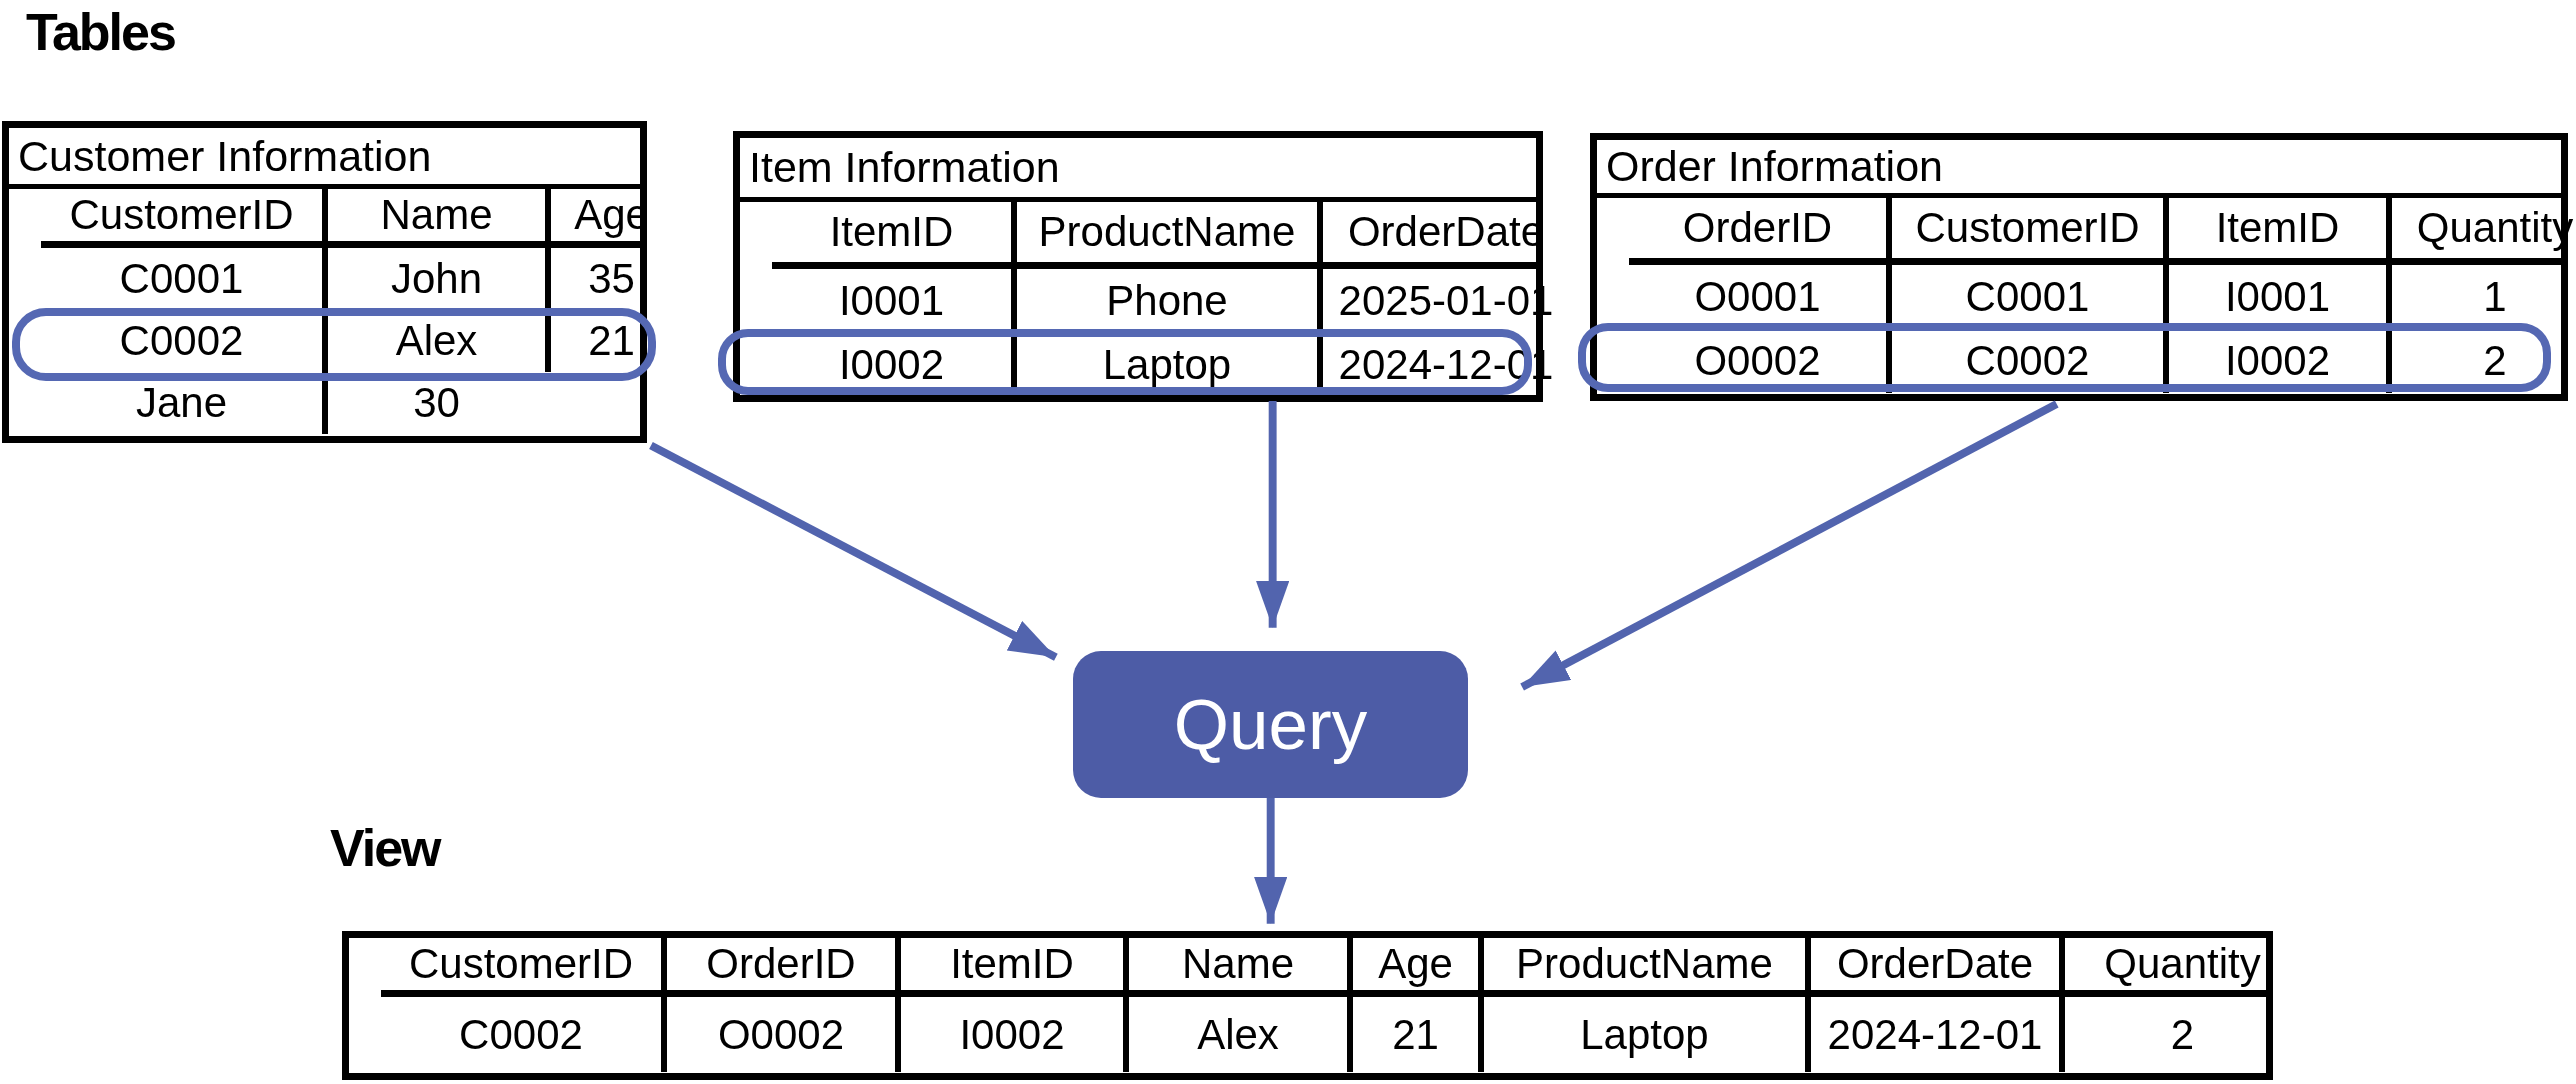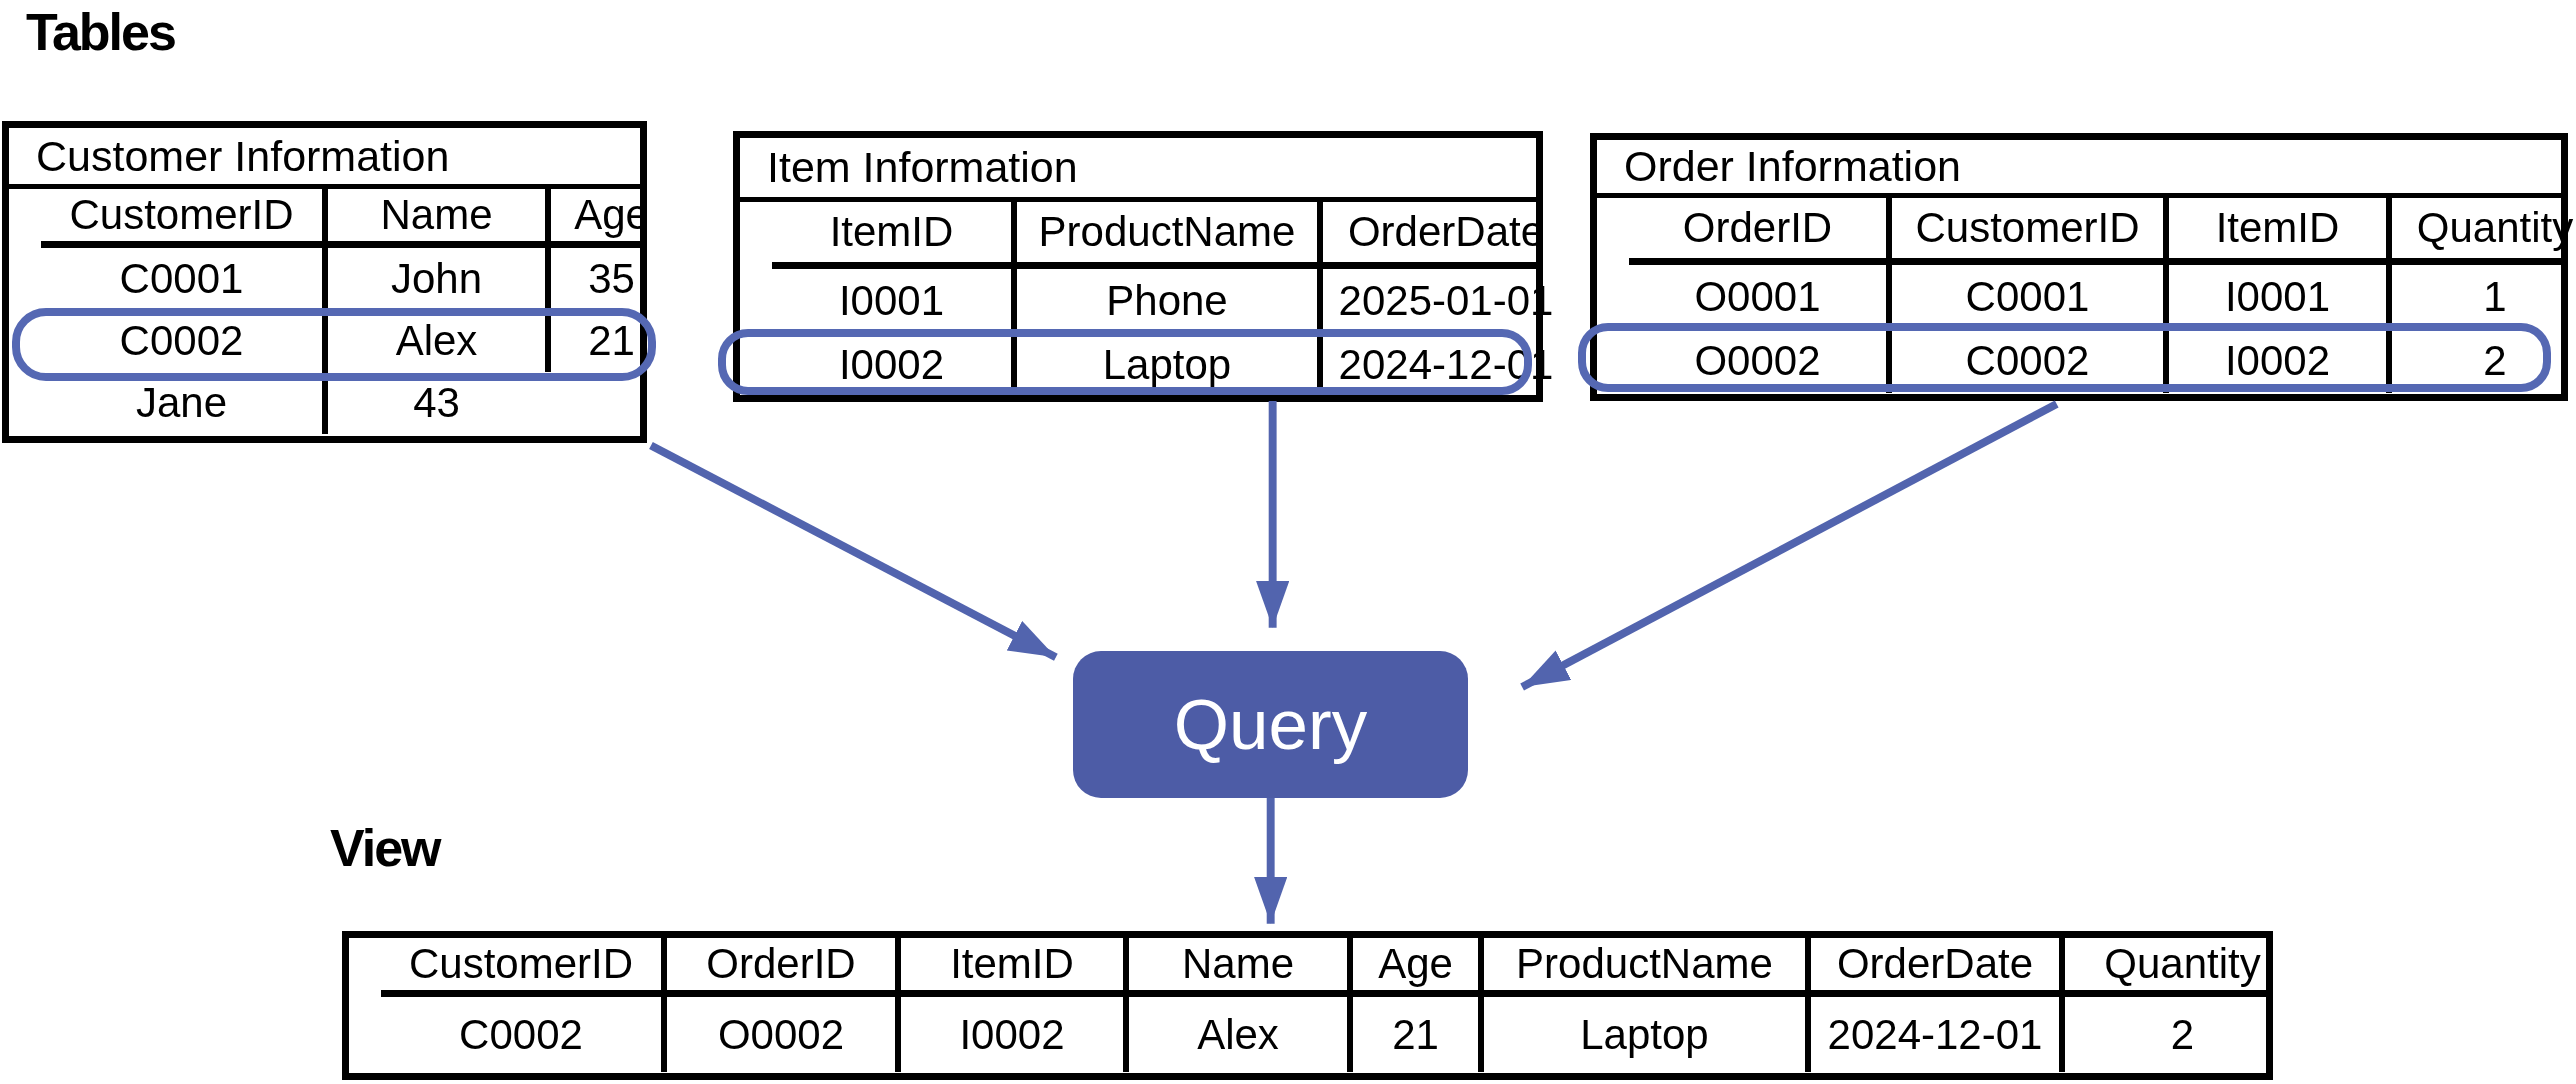--- a/index.html
+++ b/index.html
@@ -17,21 +17,21 @@
   .big-label{
     position:absolute;font-size:52px;font-weight:700;letter-spacing:-2px;color:#000;line-height:1;
   }
   .tables-label{left:26px;top:6px;}
   .view-label{left:330px;top:822px;}
 
   .tbl{
     position:absolute;box-sizing:border-box;border:7px solid var(--border-black);background:#fff;
   }
   .tbl-title{
-    box-sizing:border-box;display:flex;align-items:center;padding-left:27px;
+    box-sizing:border-box;display:flex;align-items:center;padding-left:9px;
     border-bottom:5px solid var(--border-black);font-size:43px;
   }
   .row{display:grid;box-sizing:border-box;margin-left:32px;}
   .row.head{border-bottom:7px solid var(--border-black);}
   .cell{
     box-sizing:border-box;border-left:6px solid var(--border-black);
     display:flex;align-items:center;justify-content:center;
     font-size:42px;white-space:nowrap;overflow:hidden;
   }
   .row .cell:first-child{border-left:none;}
@@ -71,21 +71,21 @@
       <div class="cell">John</div>
       <div class="cell">35</div>
     </div>
     <div class="row" style="grid-template-columns:281px 223px 127px;height:62px;">
       <div class="cell">C0002</div>
       <div class="cell">Alex</div>
       <div class="cell">21</div>
     </div>
     <div class="row" style="grid-template-columns:281px 223px 127px;height:62px;">
       <div class="cell">Jane</div>
-      <div class="cell">43</div>
+      <div class="cell">30</div>
     </div>
   </div>
 
   <div class="tbl" style="left:733px;top:131px;width:810px;height:271px;">
     <div class="tbl-title" style="height:64px;text-align:right;">Item Information</div>
     <div class="row head" style="grid-template-columns:239px 306px 252px;height:67px;">
       <div class="cell">ItemID</div>
       <div class="cell">ProductName</div>
       <div class="cell">OrderDate</div>
     </div>

